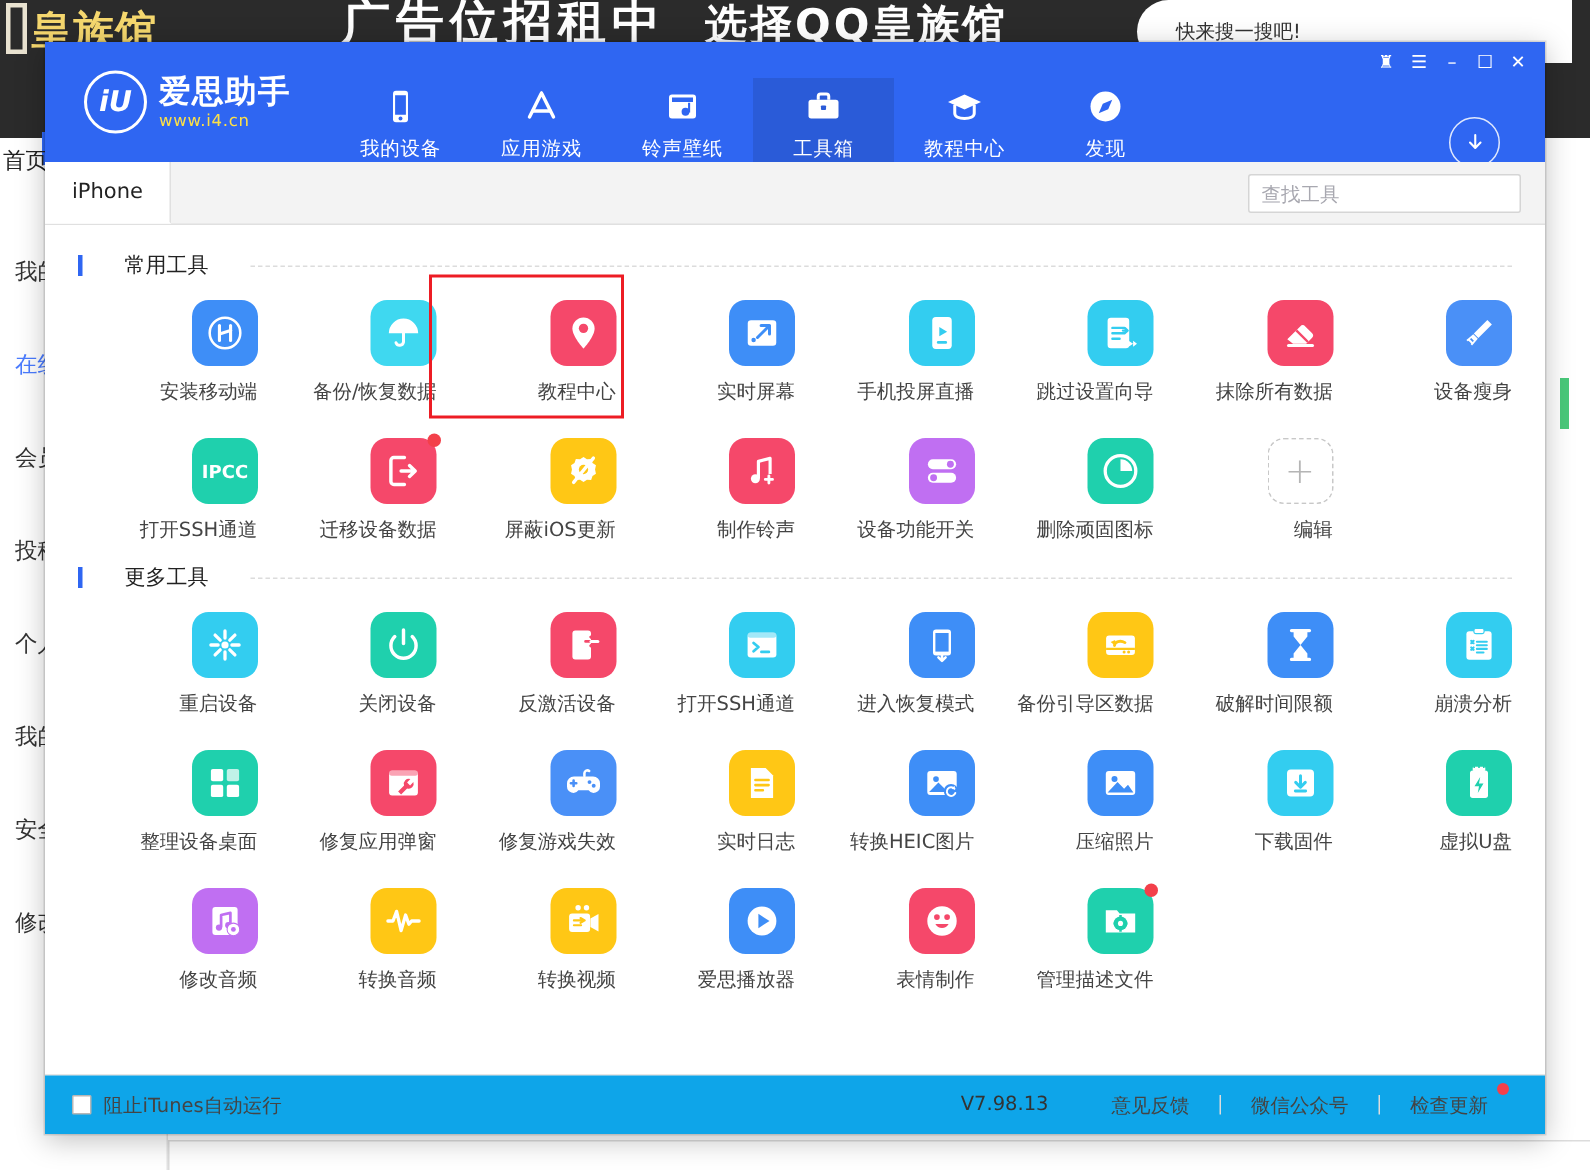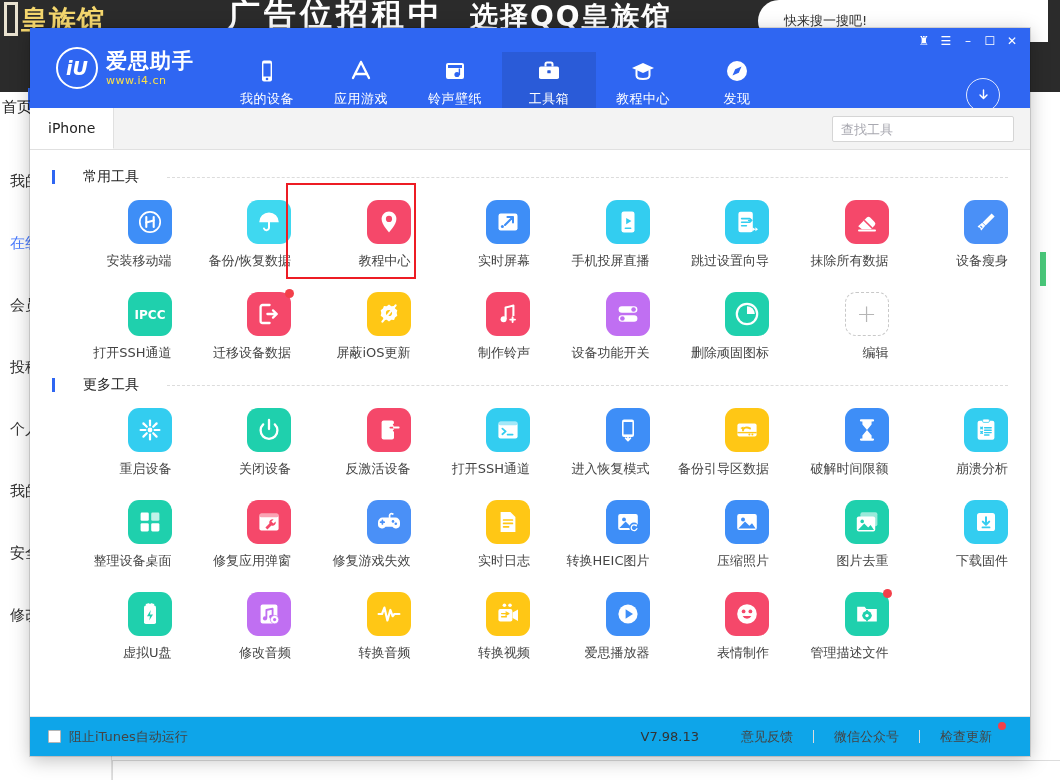--- a/index.html
+++ b/index.html
@@ -704,33 +704,20 @@
                 <rect x="3.2" y="5" width="19.6" height="16" rx="2" fill="#fff"></rect>
                 <circle cx="9" cy="10.4" r="2" fill="#3e8ef7"></circle>
                 <path d="M4.4 19.4 L11 12.4 L15.4 16.8 L18 14.2 L21.6 19.4 Z" fill="#3e8ef7"></path>
               </svg>
             </div>
           </div>
           <div class="cap">压缩照片</div>
         </div>
         <div class="cell">
           <div class="tile-wrap">
-            <div class="tile" style="background:#1fd0ad;">
-              <svg width="26" height="26" viewBox="0 0 26 26">
-                <rect x="6.4" y="3.2" width="17" height="14" rx="2" fill="#fff" opacity=".55"></rect>
-                <rect x="2.8" y="7.4" width="18.4" height="15.2" rx="2" fill="#fff"></rect>
-                <circle cx="8.2" cy="12.4" r="1.8" fill="#1fd0ad"></circle>
-                <path d="M4 21 L10.2 14.4 L14.2 18.4 L16.6 16 L20 21 Z" fill="#1fd0ad"></path>
-              </svg>
-            </div>
-          </div>
-          <div class="cap">图片去重</div>
-        </div>
-        <div class="cell">
-          <div class="tile-wrap">
             <div class="tile" style="background:#33cdf0;">
               <svg width="26" height="26" viewBox="0 0 26 26">
                 <rect x="4" y="4" width="18" height="18" rx="2.6" fill="#fff"></rect>
                 <path d="M13 8.2 V15.4 M9.8 12.6 L13 15.8 L16.2 12.6" stroke="#33cdf0" stroke-width="2" fill="none" stroke-linecap="round" stroke-linejoin="round"></path>
                 <rect x="8.6" y="17.4" width="8.8" height="1.9" rx=".9" fill="#33cdf0"></rect>
               </svg>
             </div>
           </div>
           <div class="cap">下载固件</div>
         </div>

